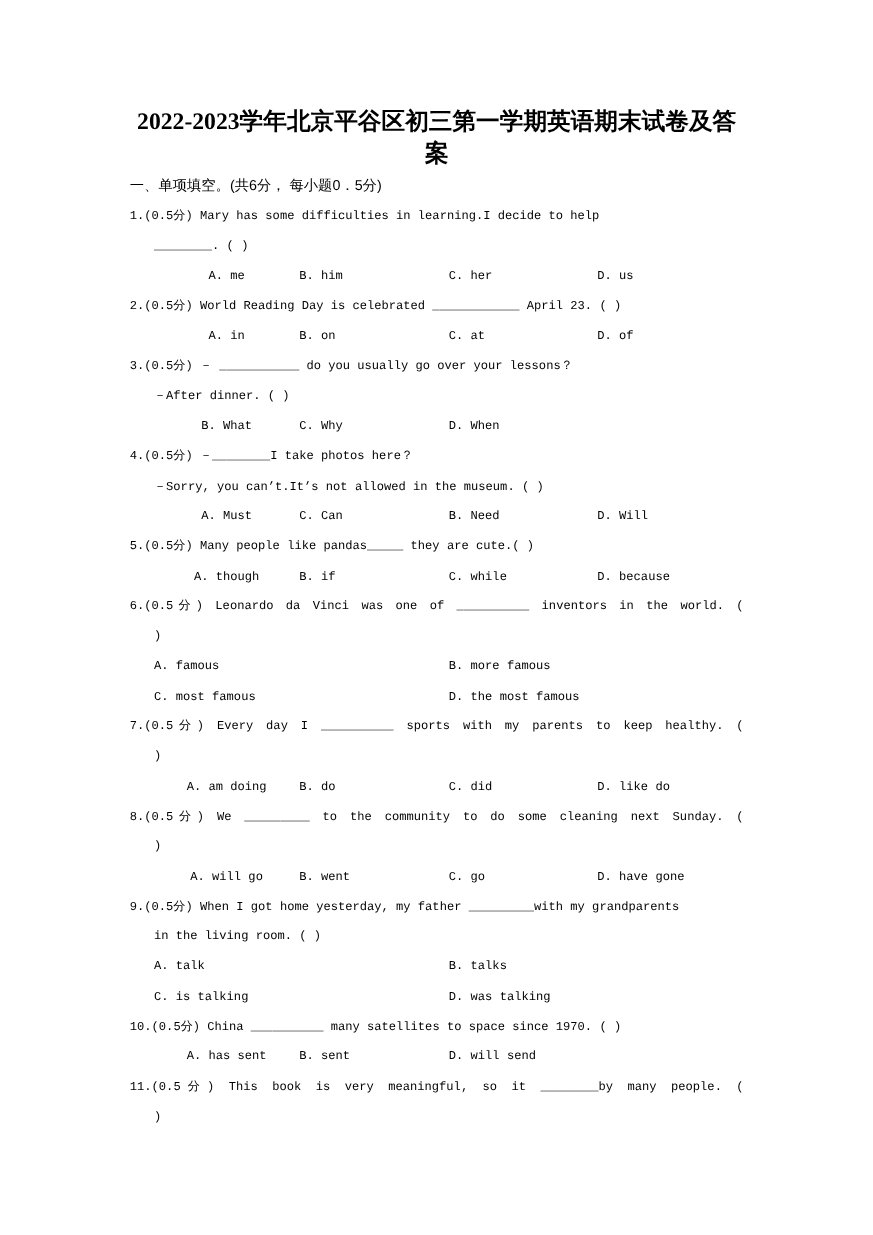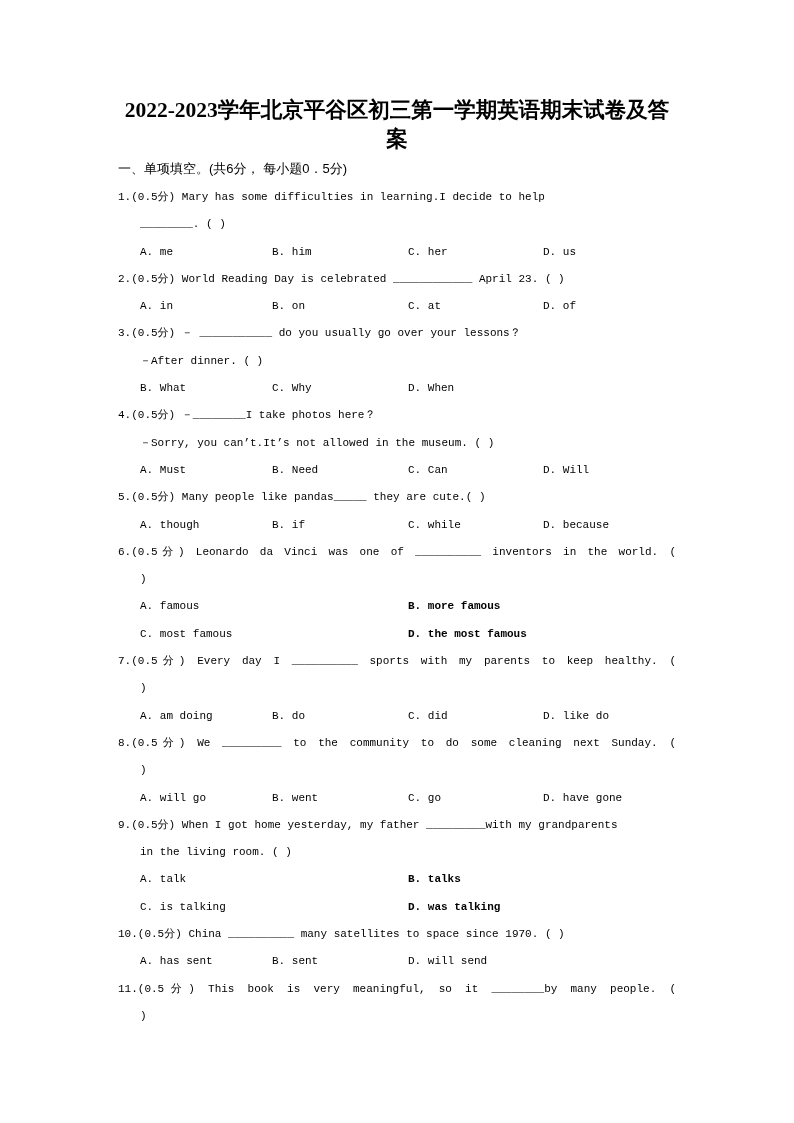--- a/index.html
+++ b/index.html
@@ -75,33 +75,33 @@
     padding-left: 22px;
     text-indent: 0;
   }
 
   
   .opts4 {
     margin: 0;
     padding-left: 22px;
     display: flex;
   }
-  .opts4 > span:nth-child(1) { width: 132px; flex: none; }
+  .opts4 > span:nth-child(1) { width: 132px; flex: none; text-align: center; }
   .opts4 > span:nth-child(2) { width: 136px; flex: none; }
   .opts4 > span:nth-child(3) { width: 135px; flex: none; }
   .opts4 > span:nth-child(4) { flex: 1; }
 
   
   .opts2 {
     margin: 0;
     padding-left: 22px;
     display: flex;
   }
   .opts2 > span:nth-child(1) { width: 268px; flex: none; }
-  .opts2 > span:nth-child(2) { flex: 1; font-weight: bold; }
+  .opts2 > span:nth-child(2) { flex: 1; }
 </style>
 </head>
 <body>
 
 <div class="page">
 
   <h1 class="doc-title">2022-2023学年北京平谷区初三第一学期英语期末试卷及答案</h1>
 
   <div class="section-heading">一、单项填空。(共6分， 每小题0．5分)</div>
 
@@ -132,22 +132,22 @@
           <span>B. What</span>
           <span>C. Why</span>
           <span>D. When</span>
         </div>
       </div>
       <div class="question">
         <div class="q-line"><span>4.</span><span>(0.5分)</span> <span>－________I take photos here？</span></div>
         <div class="q-sub">－Sorry, you can’t.It’s not allowed in the museum. (    )</div>
         <div class="opts4">
           <span>A. Must</span>
+          <span>C. Can</span>
           <span>B. Need</span>
-          <span>C. Can</span>
           <span>D. Will</span>
         </div>
       </div>
       <div class="question">
         <div class="q-line"><span>5.</span><span>(0.5分)</span> <span>Many people like pandas_____ they are cute.(    )</span></div>
         <div class="opts4">
           <span>A. though</span>
           <span>B. if</span>
           <span>C. while</span>
           <span>D. because</span>

